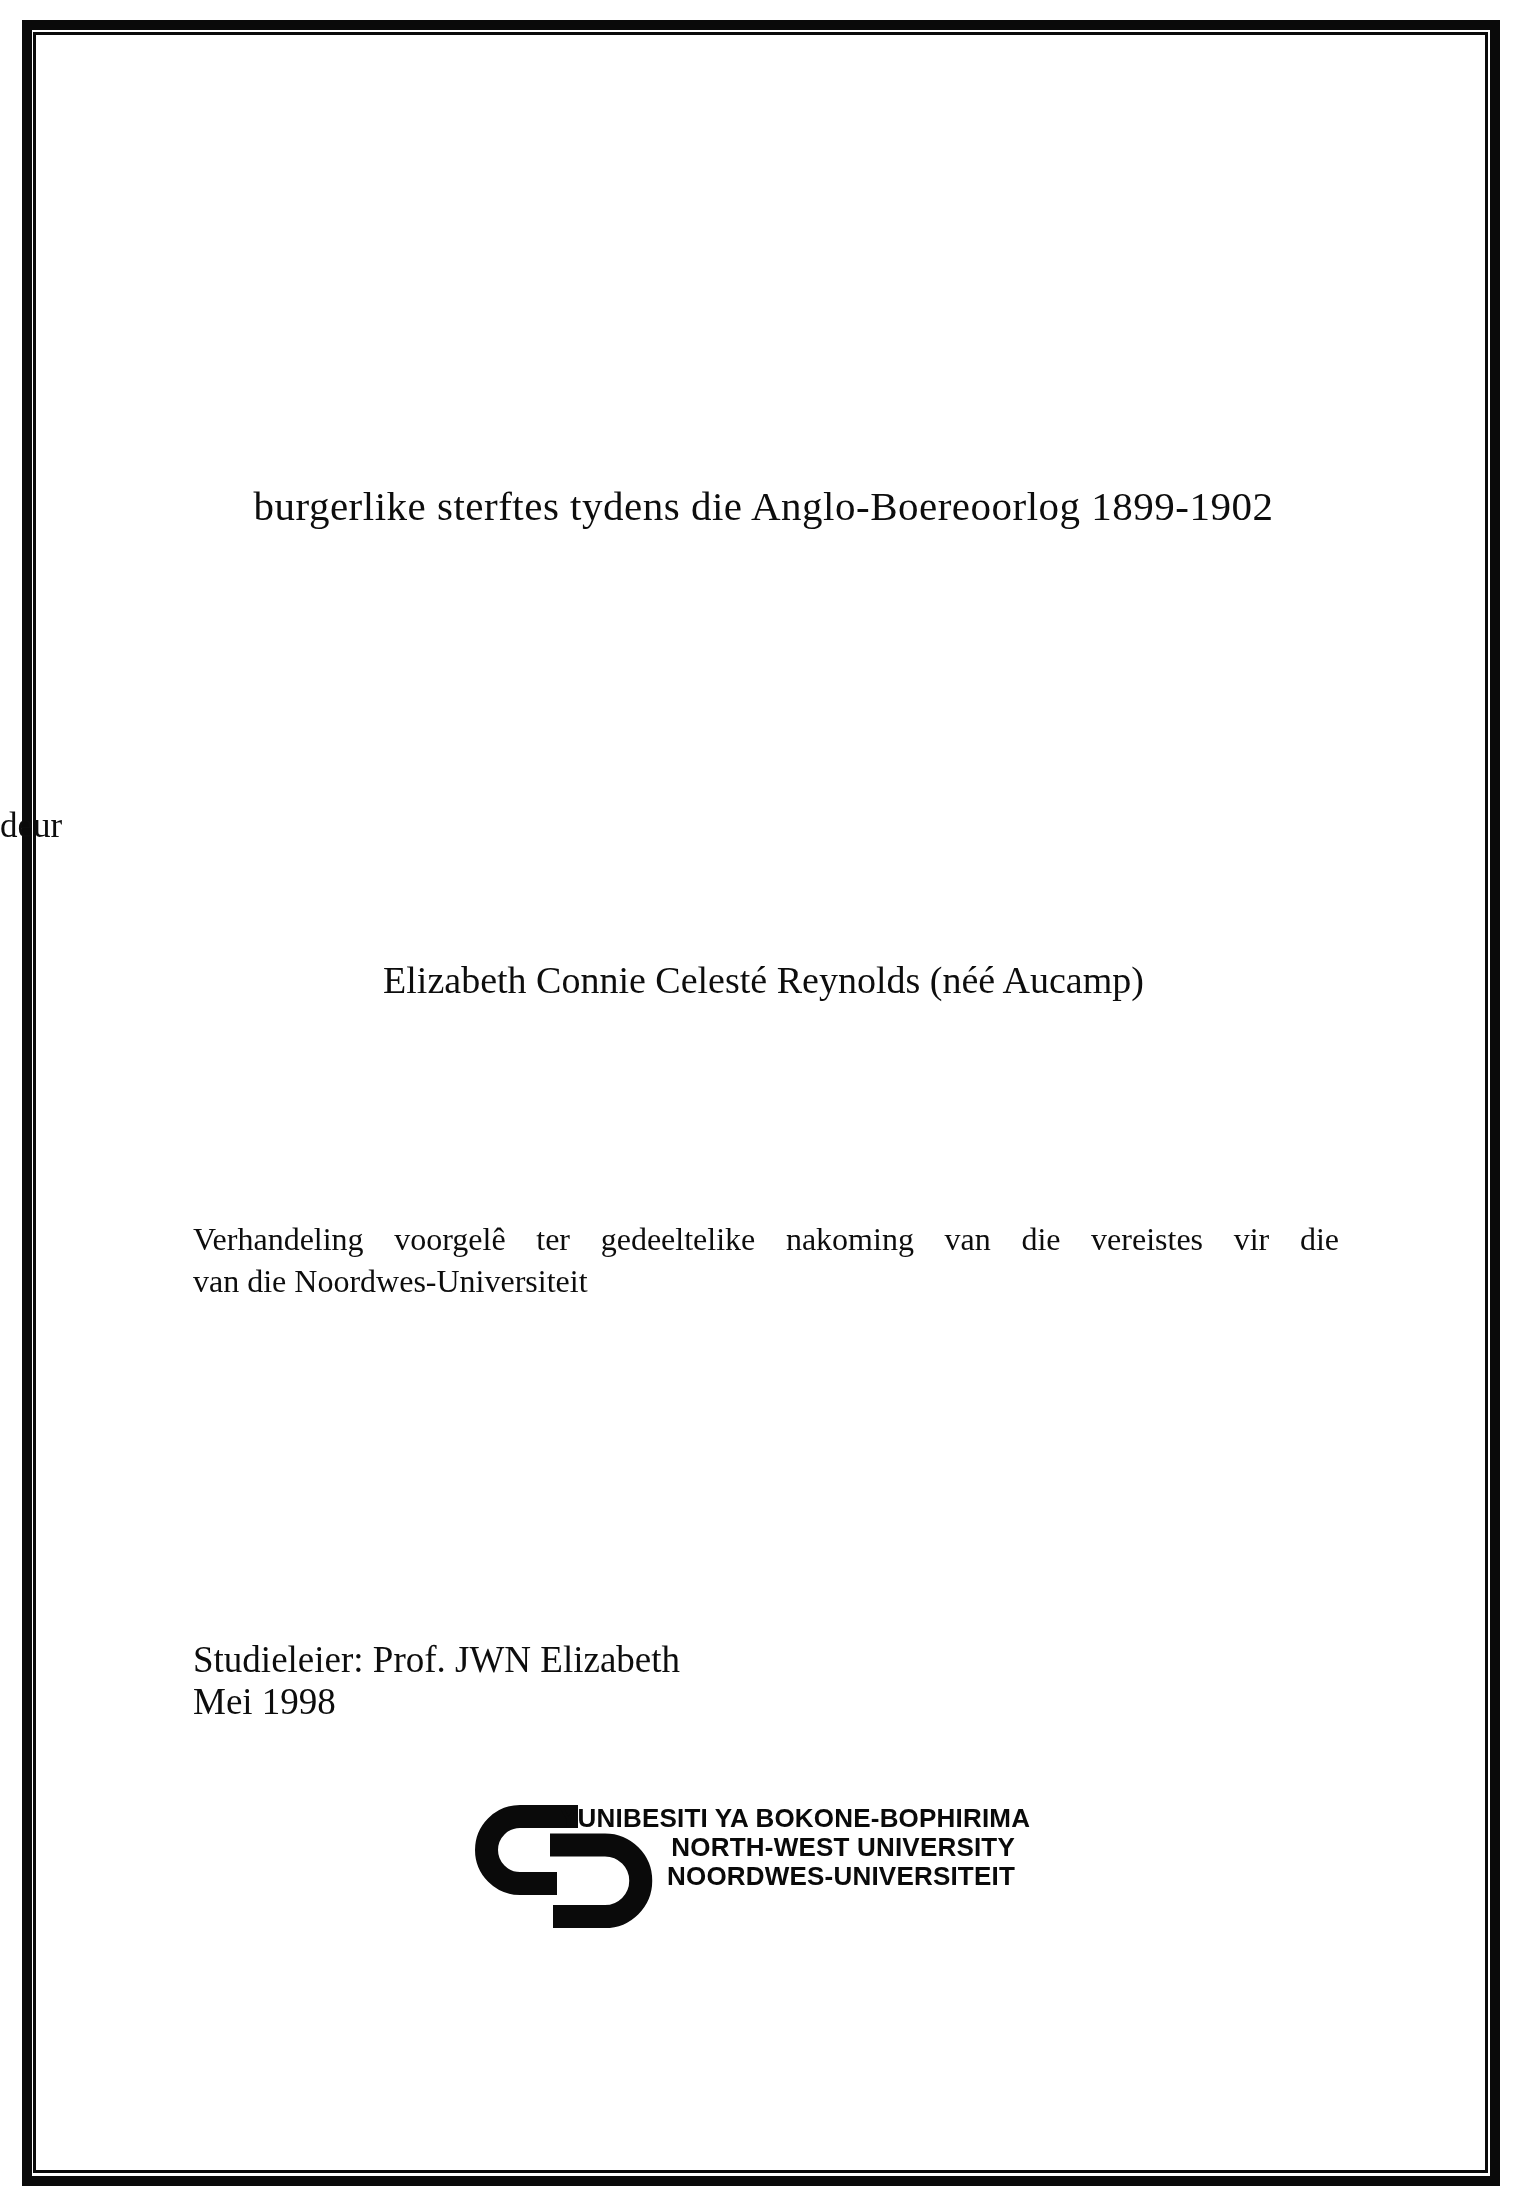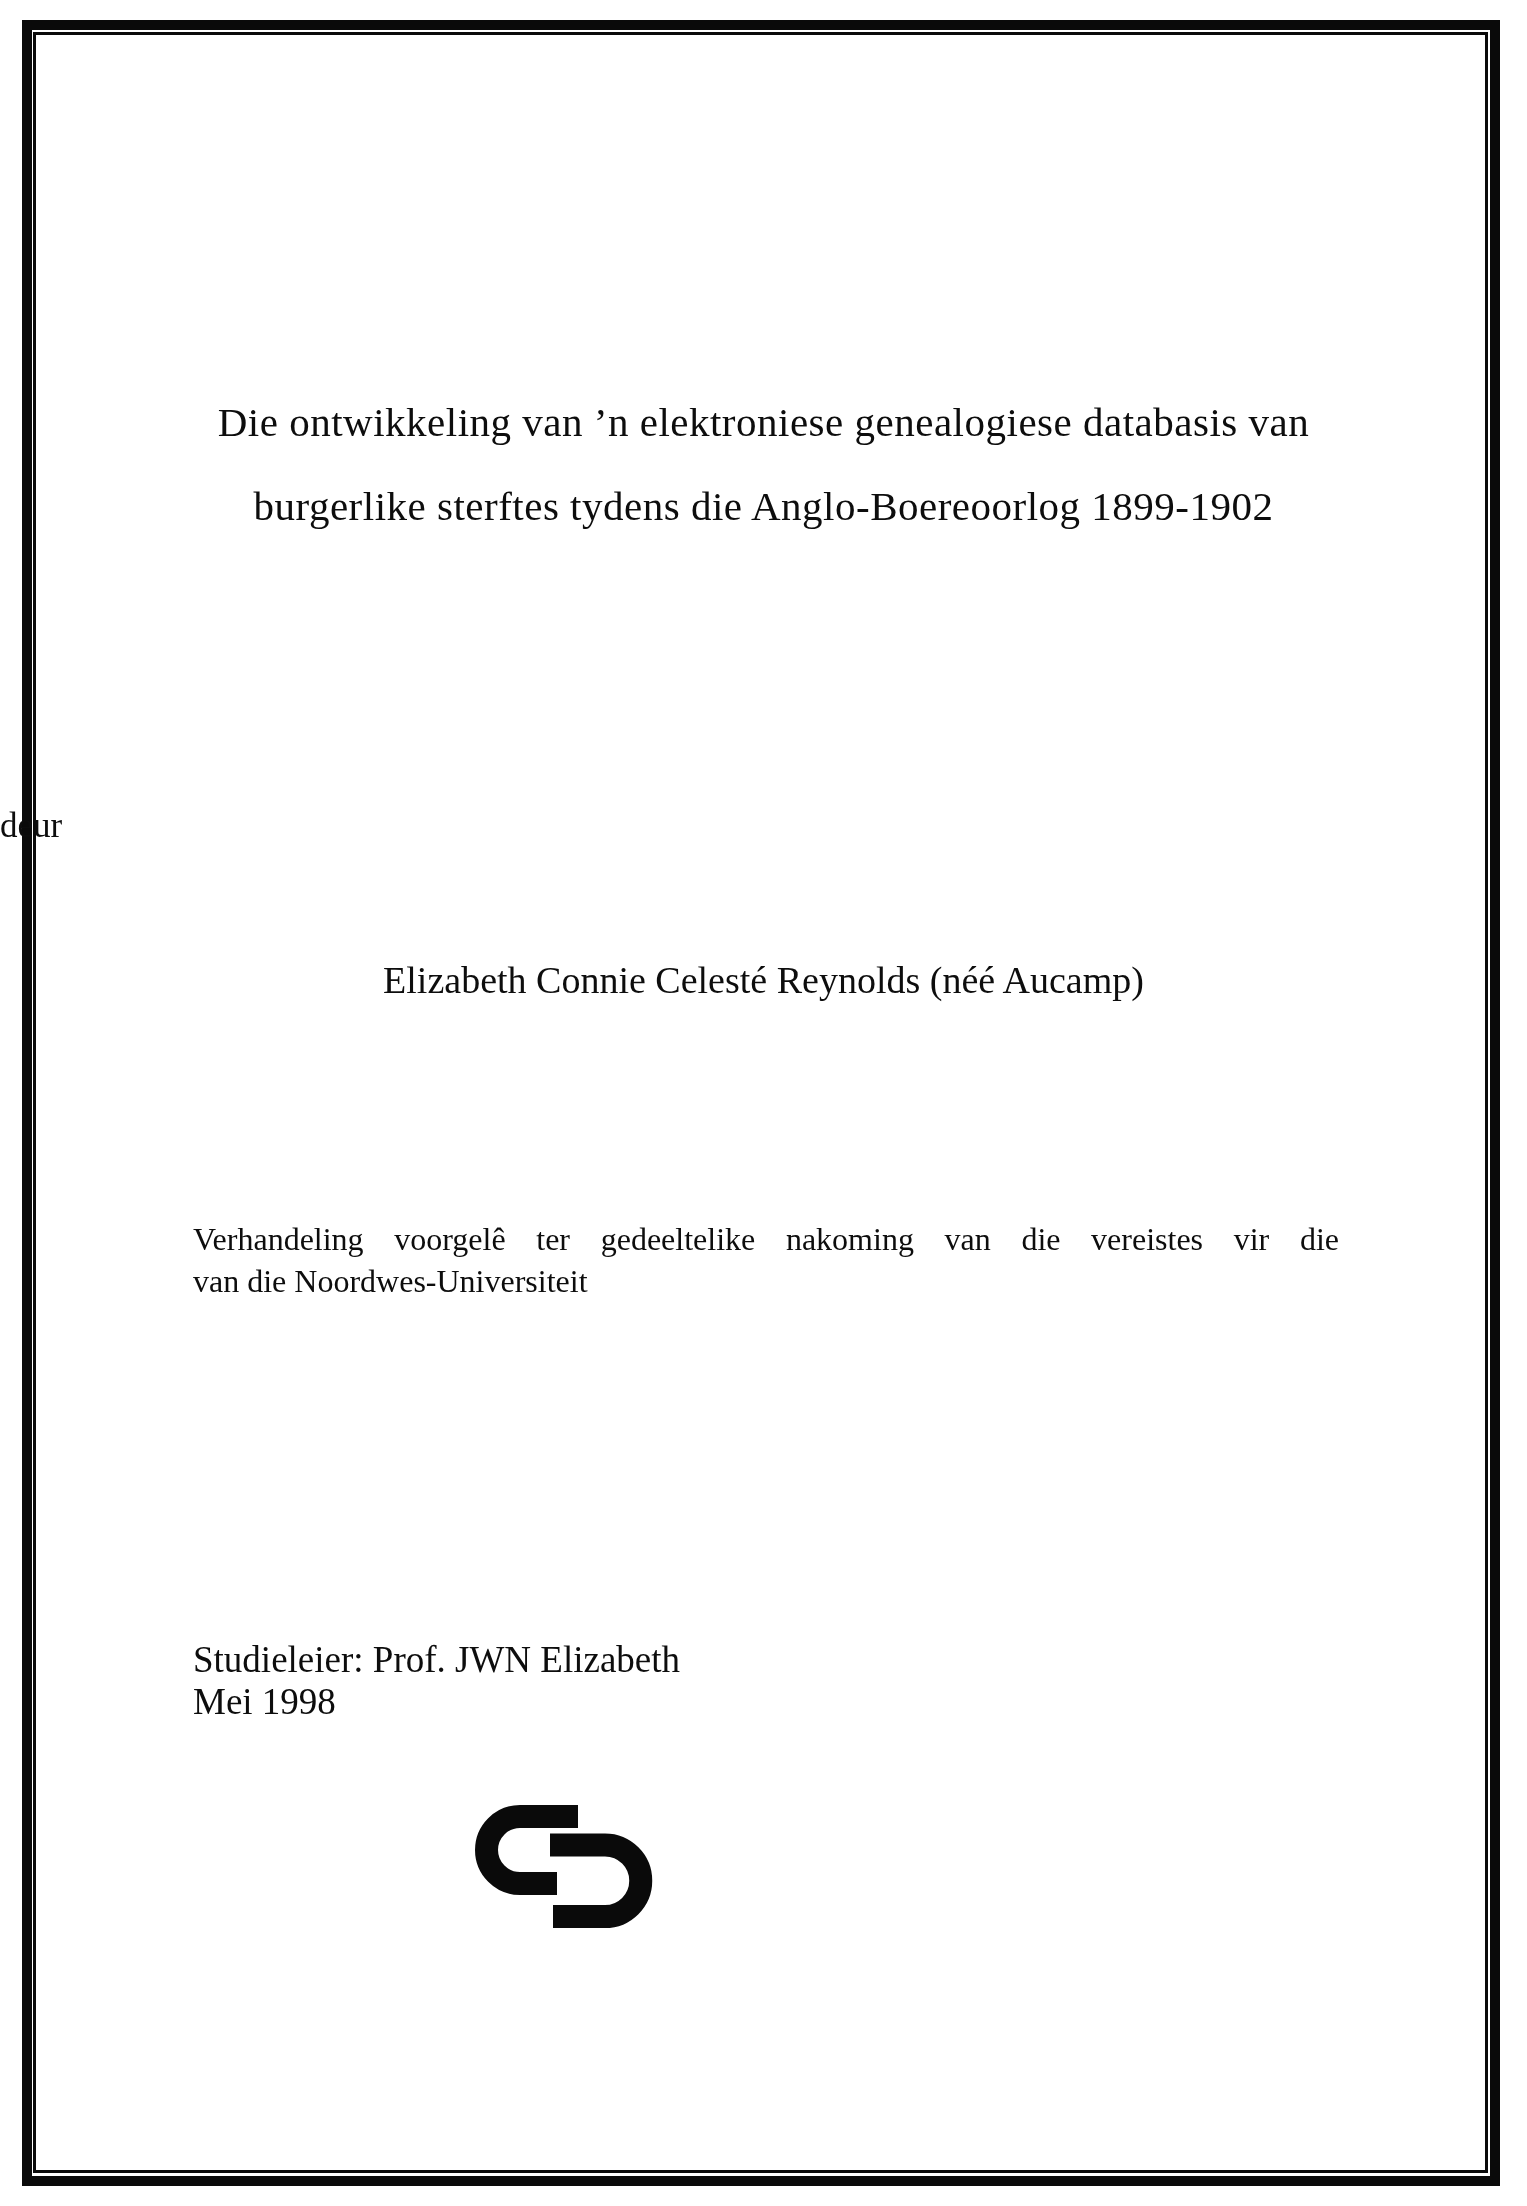--- a/index.html
+++ b/index.html
@@ -67,21 +67,20 @@
   }
 </style>
 </head>
 <body>
 
 <div class="page">
 
   <div class="frame-outer"></div>
   <div class="frame-inner"></div>
 
-  <div class="title-line title-1">Die ontwikkeling van ’n elektroniese genealogiese databasis van</div>
 
   <div class="title-line title-2">burgerlike sterftes tydens die Anglo-Boereoorlog 1899-1902</div>
 
   <div class="byline">deur</div>
 
   <div class="author">Elizabeth Connie Celesté Reynolds (néé Aucamp)</div>
 
   <div class="statement">
     <div class="justified">Verhandeling voorgelê ter gedeeltelike nakoming van die vereistes vir die</div>
     <div>van die Noordwes-Universiteit</div>
@@ -92,14 +91,19 @@
     <div>Mei 1998</div>
   </div>
 
   <svg class="logo-mark" viewBox="0 0 200 140" xmlns="http://www.w3.org/2000/svg" role="img">
 
     <path d="M 118 21.5 H 60 A 33.5 33.5 0 0 0 60 88.5 H 97" fill="none" stroke="#0a0a0a" stroke-width="23" stroke-linecap="butt"></path>
 
     <path d="M 90 50 H 145 A 35.75 35.75 0 0 1 145 121.5 H 93" fill="none" stroke="#0a0a0a" stroke-width="23" stroke-linecap="butt"></path>
   </svg>
 
+  <div class="logo-text">
+    <div>YUNIBESITI YA BOKONE-BOPHIRIMA</div>
+    <div>NORTH-WEST UNIVERSITY</div>
+    <div>NOORDWES-UNIVERSITEIT</div>
+  </div>
 
 </div>
 
 </body></html>

